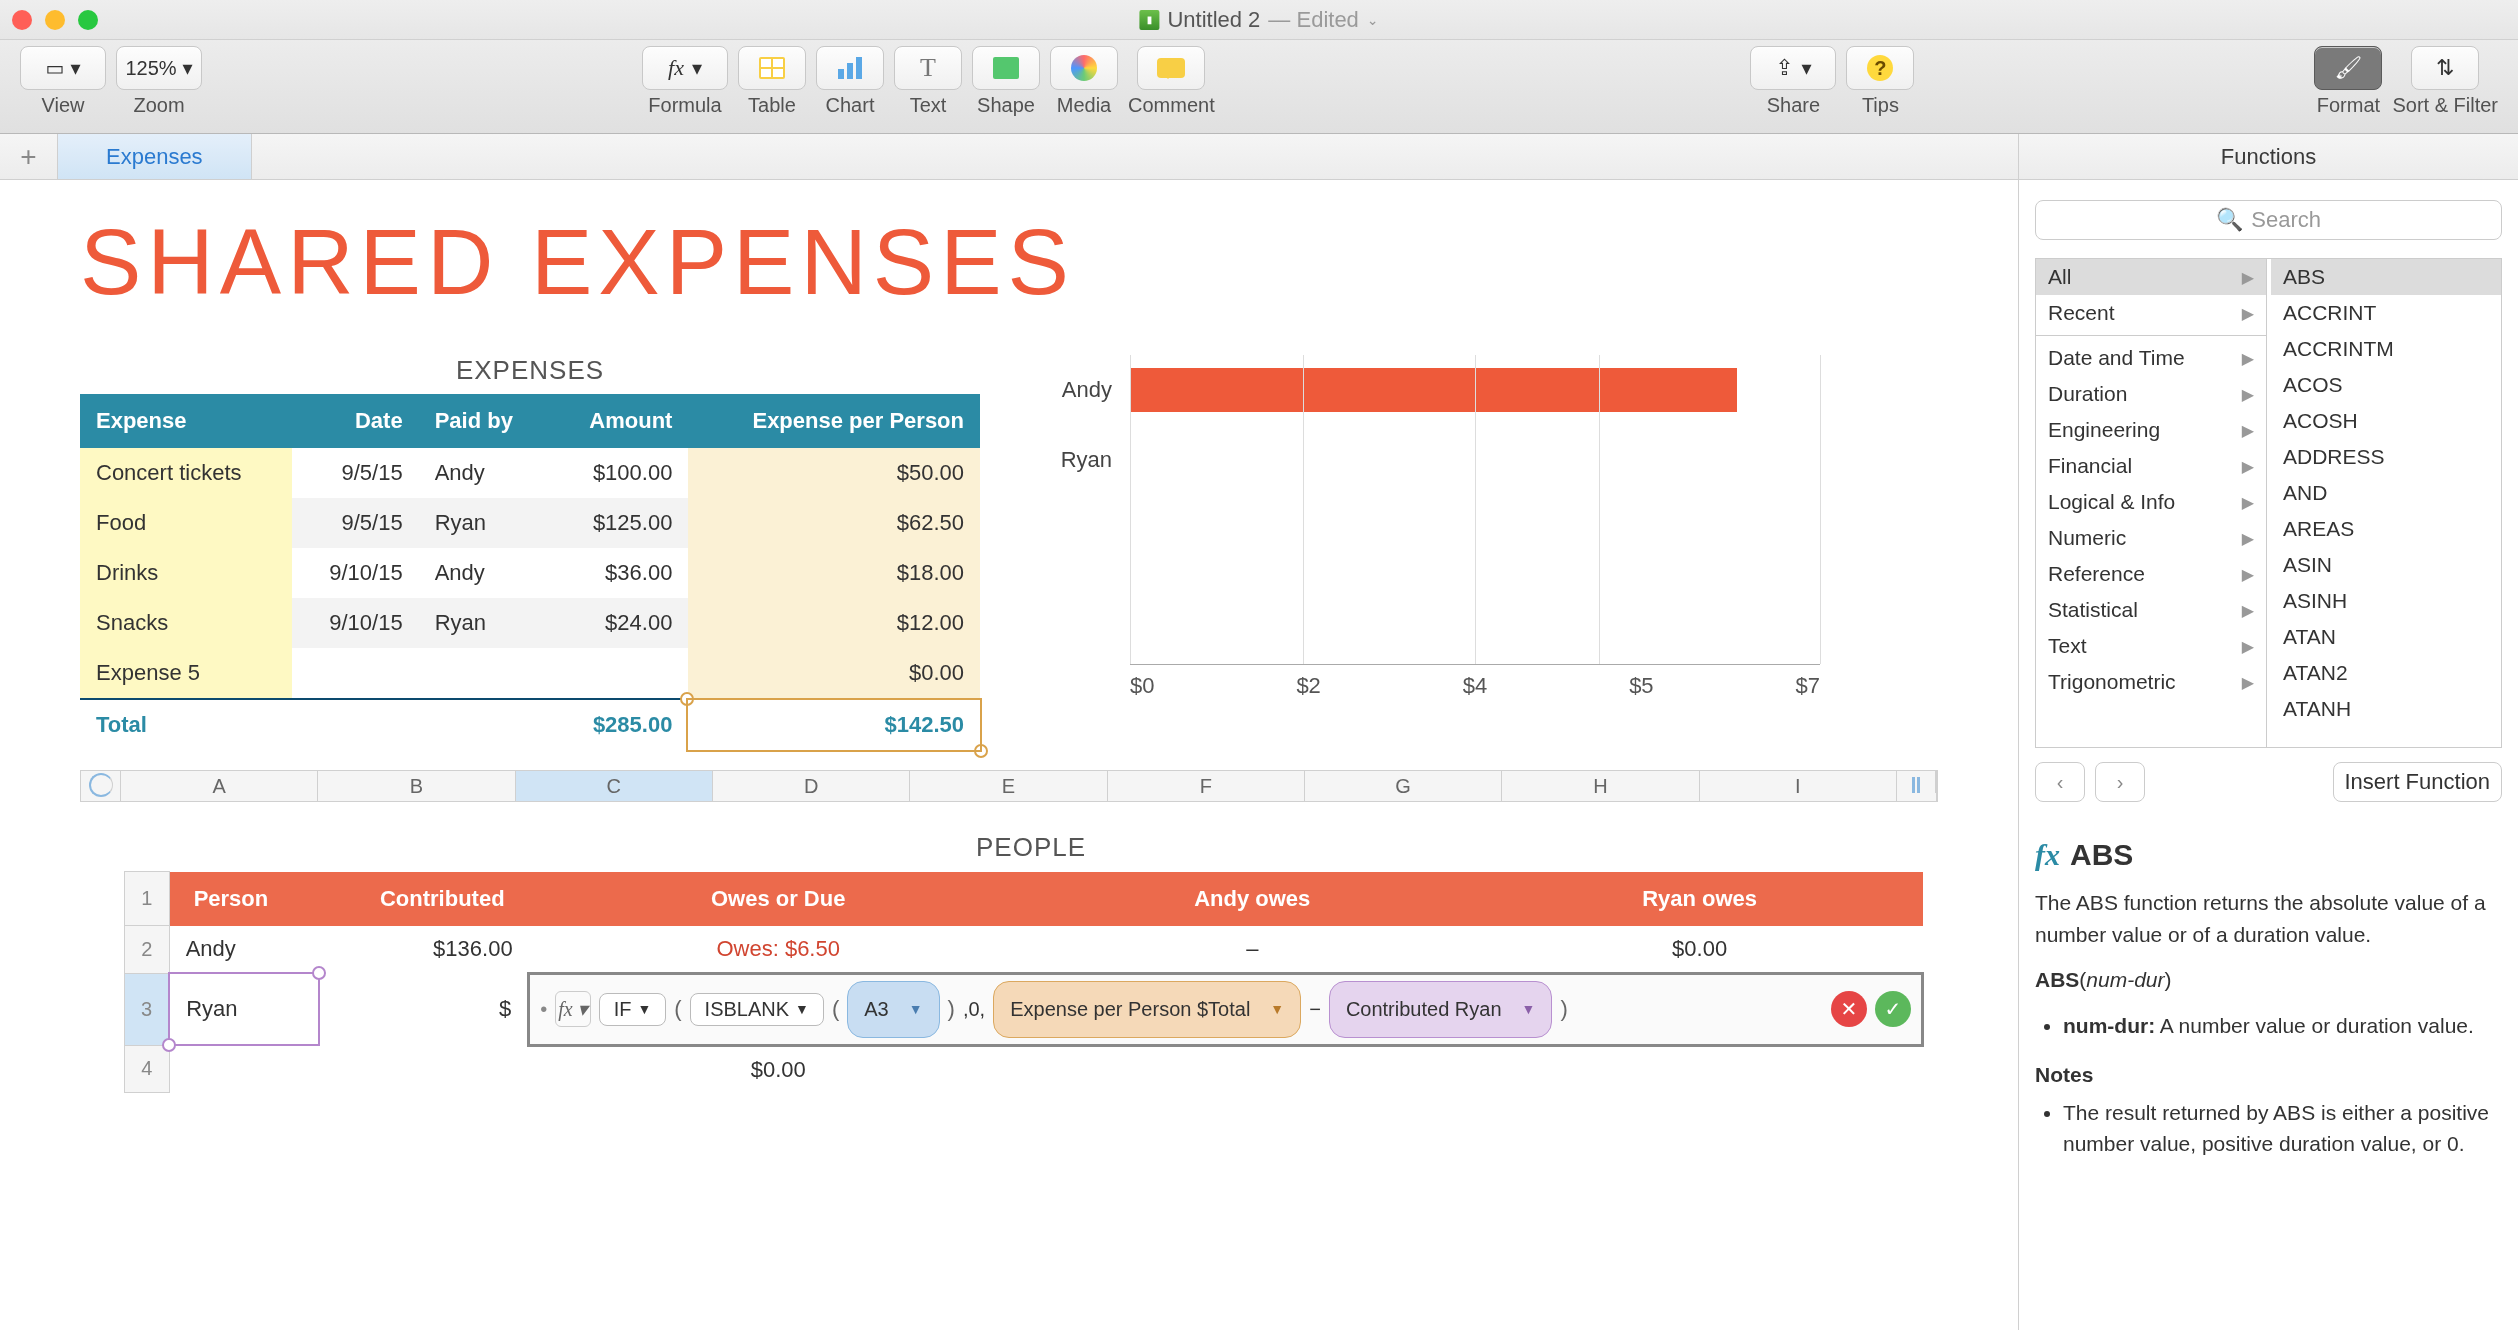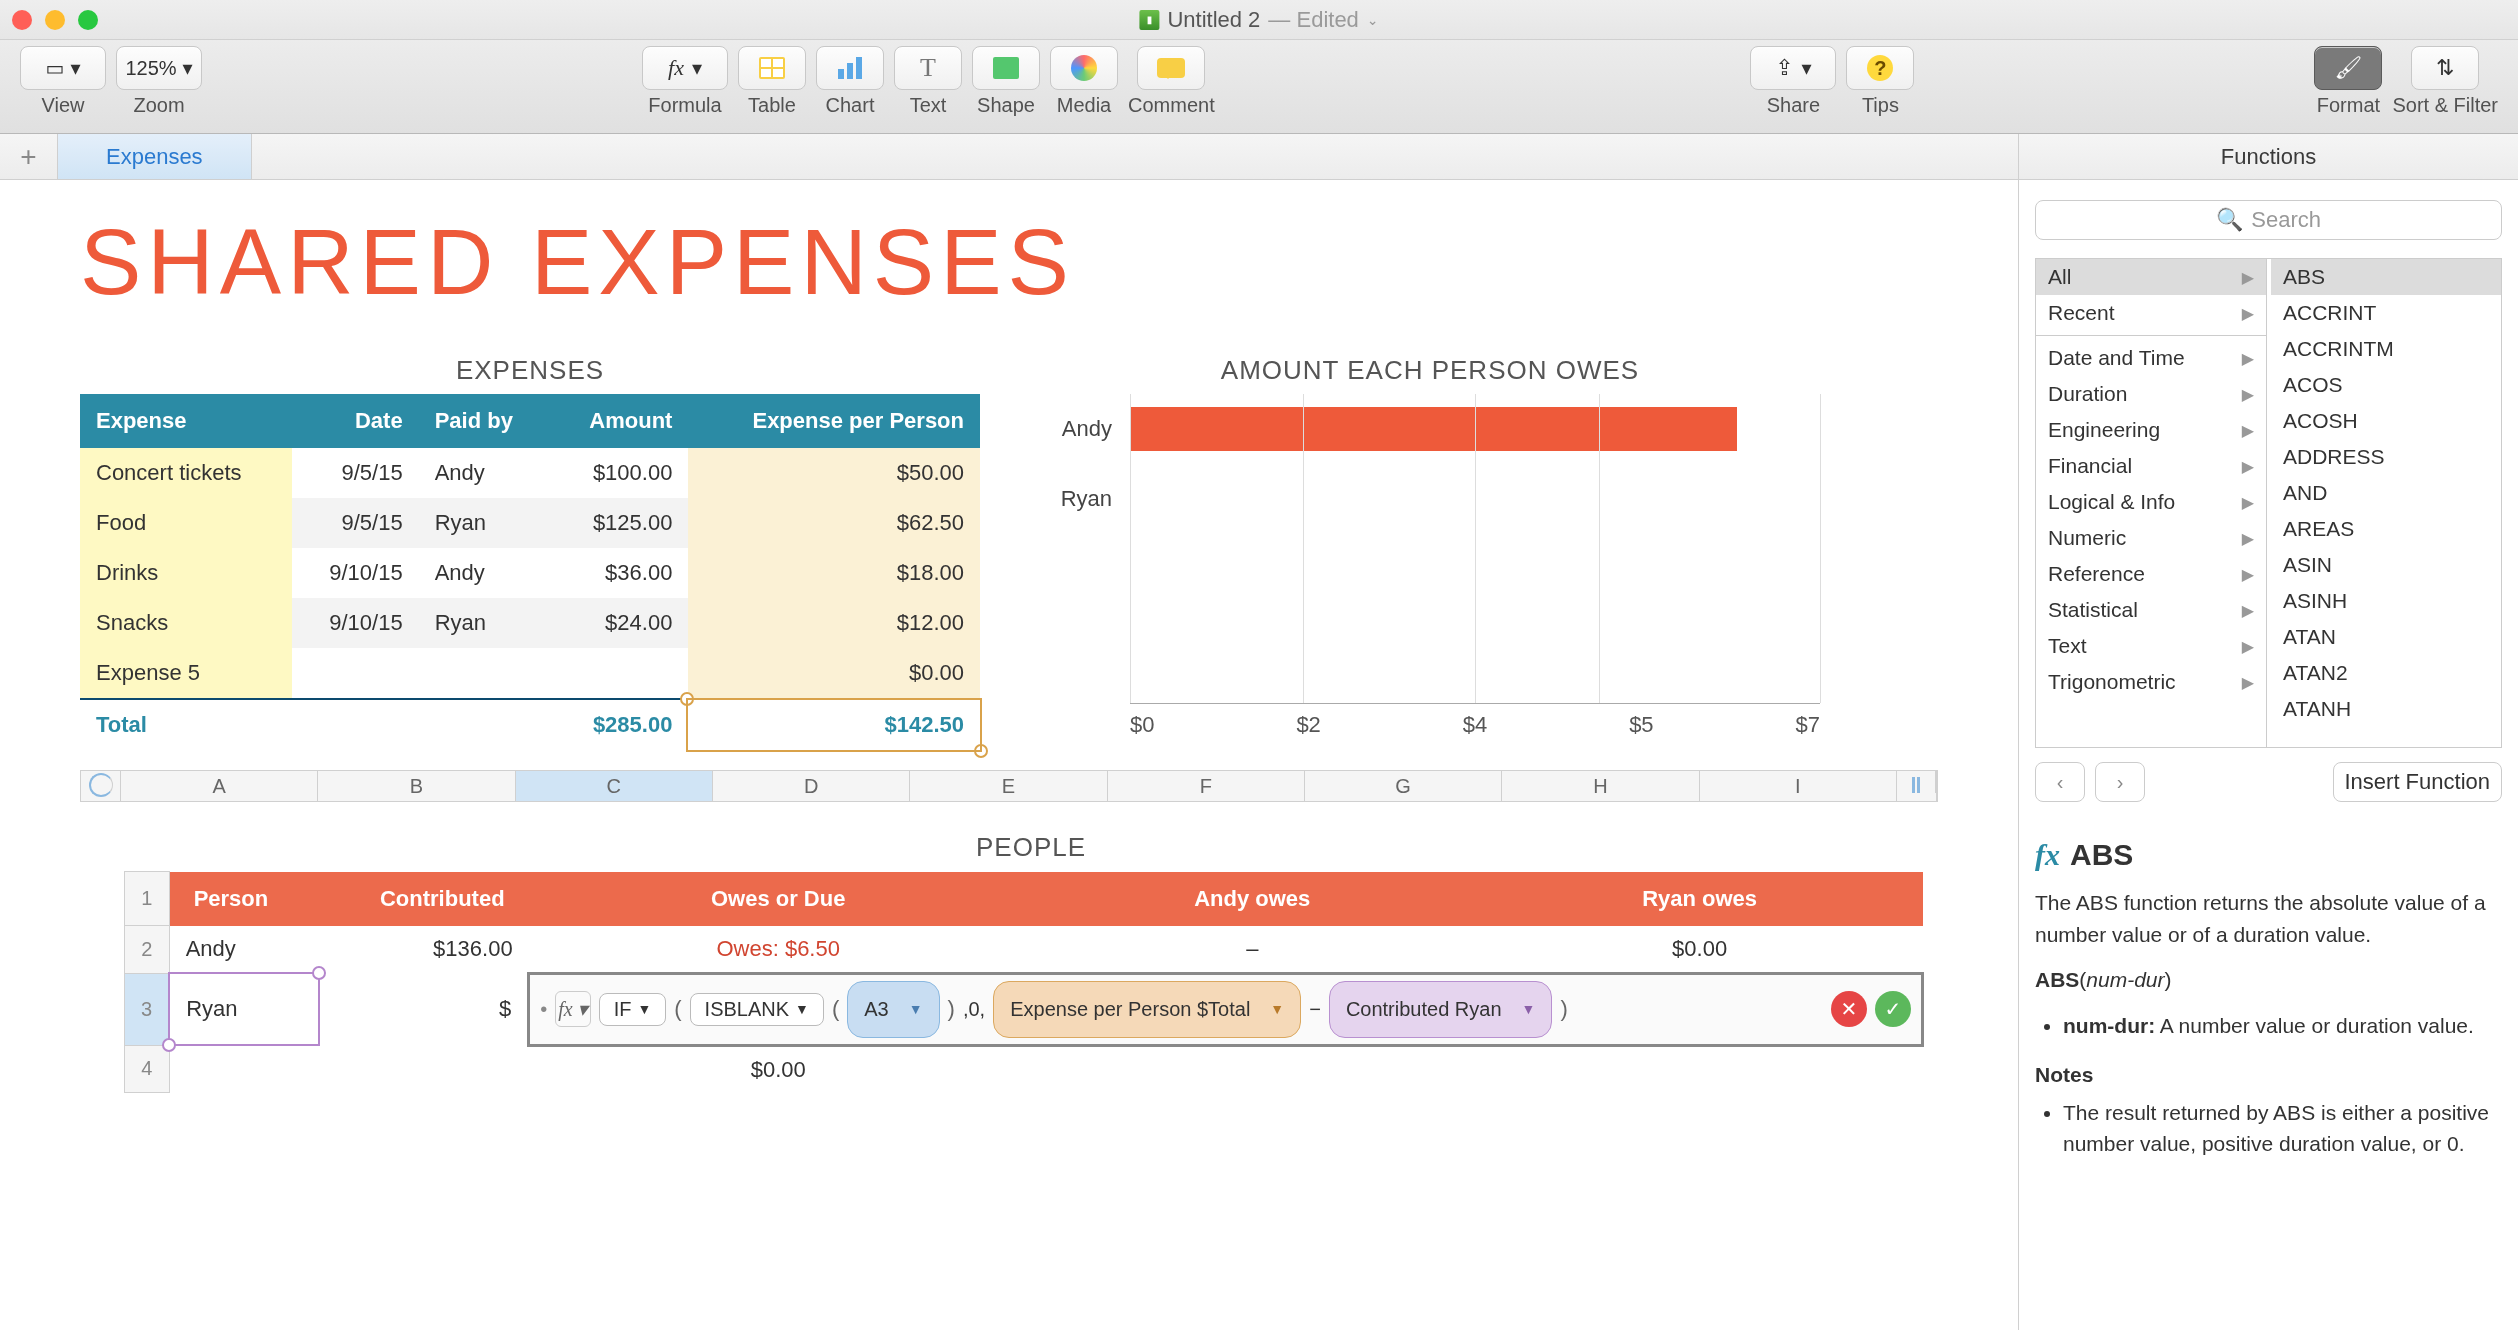--- a/index.html
+++ b/index.html
@@ -299,21 +299,20 @@
                 <td></td>
                 <td></td>
                 <td class="r">$285.00</td>
                 <td class="r epp-sel" style="position:relative"><span>$142.50</span><div class="handle br2"></div></td>
               </tr>
       </tbody>
           </table>
     </div>
 
     <div class="chart-area">
-      <div class="sect-title">AMOUNT EACH PERSON OWES</div>
       <div class="bars">
         <div class="grid-line" style="left:0%"></div>
             <div class="grid-line" style="left:25%"></div>
             <div class="grid-line" style="left:50%"></div>
             <div class="grid-line" style="left:68%"></div>
             <div class="grid-line" style="left:100%"></div>
         <div class="bar-row">
               <div class="bar-lbl">Andy</div>
               <div class="bar" style="width:88%"></div>
             </div>

